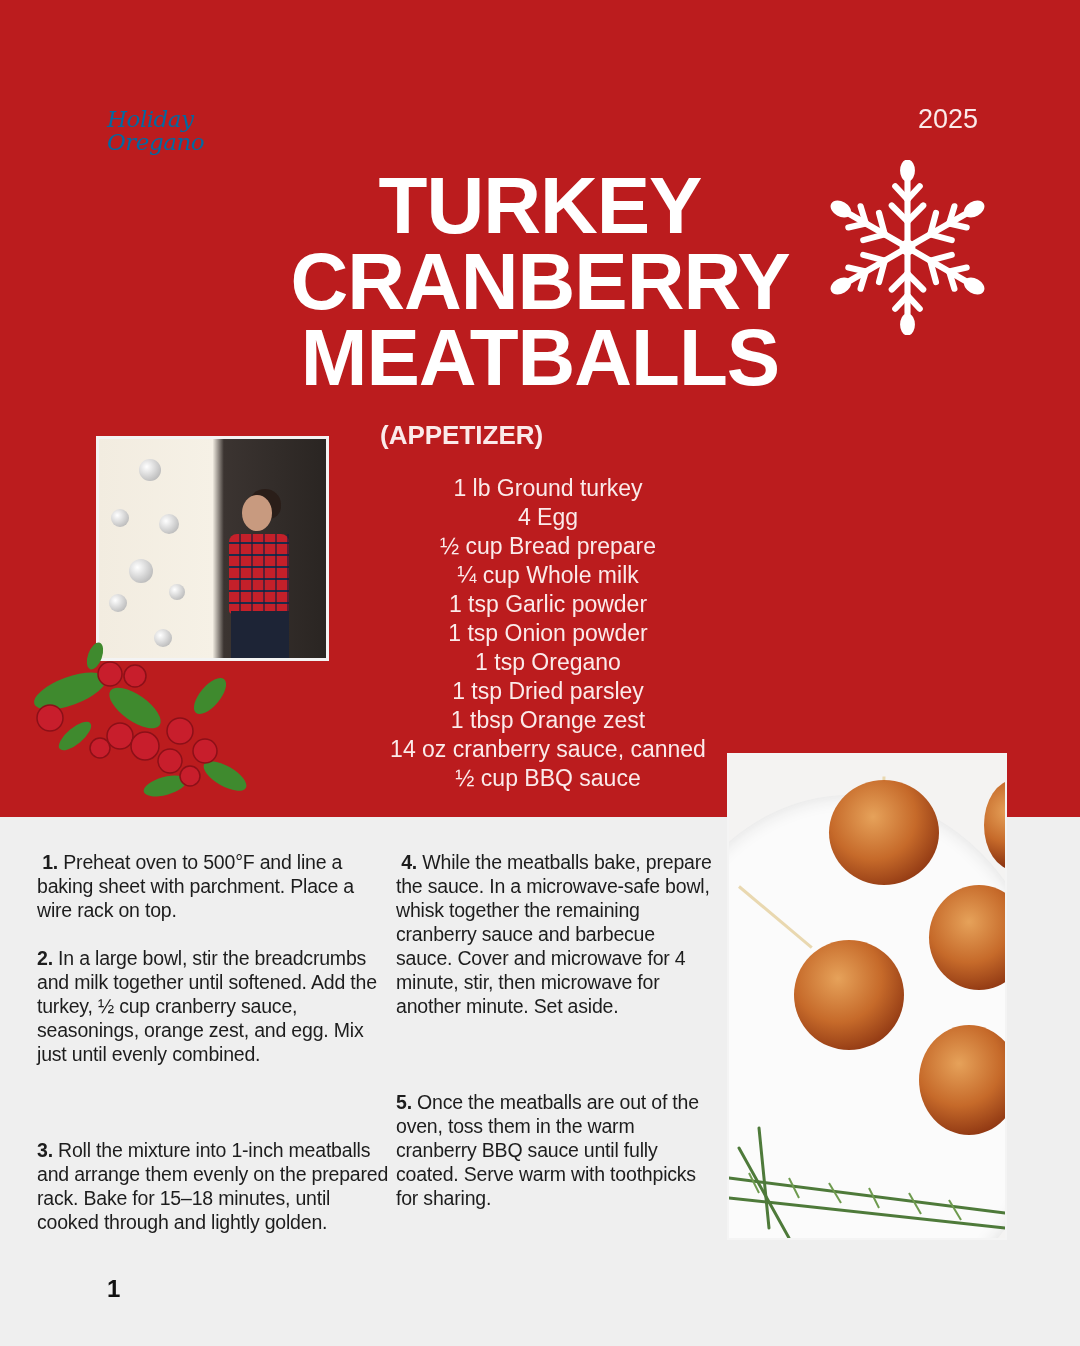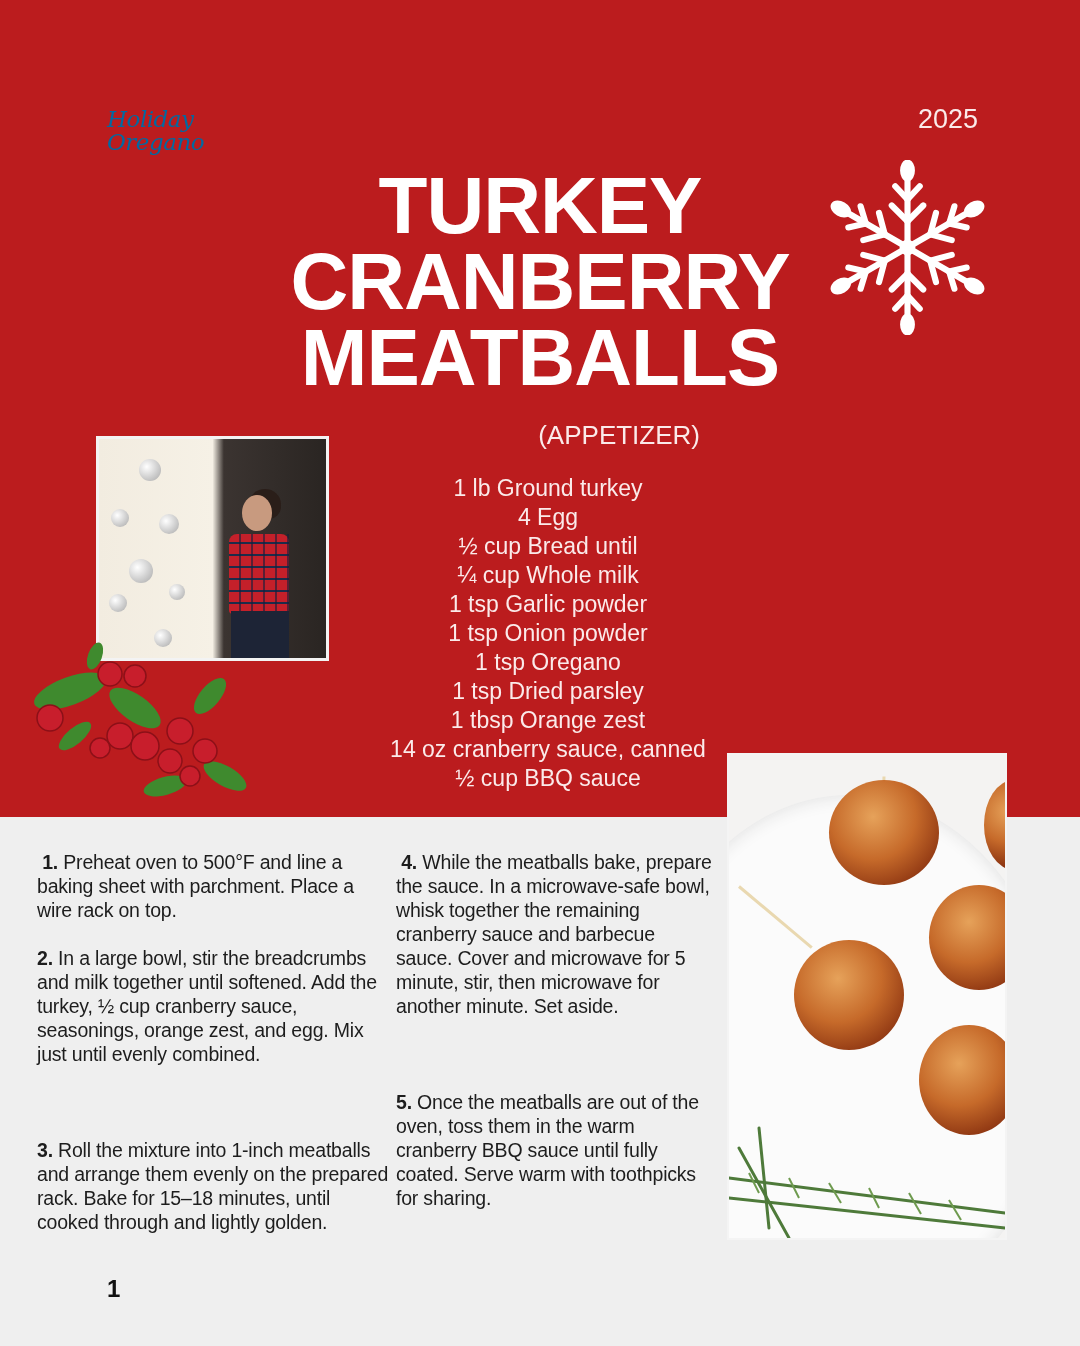--- a/index.html
+++ b/index.html
@@ -24,21 +24,21 @@
   }
   .title {
     position: absolute; left: 230px; width: 620px; top: 168px;
     text-align: center; color: #ffffff; font-weight: bold;
     font-size: 80px; line-height: 76px; letter-spacing: -1px;
   }
   .title div { white-space: nowrap; }
   .snowflake { position: absolute; left: 820px; top: 160px; width: 175px; height: 175px; }
   .subtitle {
     position: absolute; left: 380px; width: 320px; top: 420px;
-    text-align: right; color: #fbeaea; font-weight: normal; font-size: 26px;
+    text-align: left; color: #fbeaea; font-weight: bold; font-size: 26px;
   }
   .ingredients {
     position: absolute; left: 340px; width: 400px; top: 466px;
     text-align: center; color: #fbeaea; font-size: 23px; line-height: 29px;
     list-style: none; margin: 8px; padding: 0;
   }
   .ingredients li { white-space: nowrap; }
   .photo-woman {
     position: absolute; left: 96px; top: 436px; width: 227px; height: 219px;
     border: 3px solid #f3f3f3; overflow: hidden;
@@ -106,21 +106,21 @@
     <use href="#arm" transform="rotate(300)"></use>
   </g>
   <circle cx="0" cy="0" r="9" fill="#ffffff"></circle>
 </svg>
 
 <div class="subtitle">(APPETIZER)</div>
 
 <ul class="ingredients">
   <li>1 lb Ground turkey</li>
   <li>4 Egg</li>
-  <li>½  cup Bread until</li>
+  <li>½  cup Bread prepare</li>
   <li>¼ cup Whole milk</li>
   <li>1 tsp Garlic powder</li>
   <li>1 tsp Onion powder</li>
   <li>1 tsp Oregano</li>
   <li>1 tsp Dried parsley</li>
   <li>1 tbsp Orange zest</li>
   <li>14 oz cranberry sauce, canned</li>
   <li>½ cup BBQ sauce</li>
 </ul>
 
@@ -192,19 +192,19 @@
 <div class="steps step1">
   <p>&nbsp;<b>1.</b> <span>Preheat oven to 500°F and line a baking sheet with parchment. Place a wire rack on top.</span></p>
 </div>
 <div class="steps step2">
   <p><b>2.</b> <span>In a large bowl, stir the breadcrumbs and milk together until softened. Add the turkey, ½ cup cranberry sauce, seasonings, orange zest, and egg. Mix just until evenly combined.</span></p>
 </div>
 <div class="steps step3">
   <p><b>3.</b> <span>Roll the mixture into 1-inch meatballs and arrange them evenly on the prepared rack. Bake for 15–18 minutes, until cooked through and lightly golden.</span></p>
 </div>
 <div class="steps step4">
-  <p>&nbsp;<b>4.</b> <span>While the meatballs bake, prepare the sauce. In a microwave-safe bowl, whisk together the remaining cranberry sauce and barbecue sauce. Cover and microwave for 5 minute, stir, then microwave for another minute. Set aside.</span></p>
+  <p>&nbsp;<b>4.</b> <span>While the meatballs bake, prepare the sauce. In a microwave-safe bowl, whisk together the remaining cranberry sauce and barbecue sauce. Cover and microwave for 4 minute, stir, then microwave for another minute. Set aside.</span></p>
 </div>
 <div class="steps step5">
   <p><b>5.</b> <span>Once the meatballs are out of the oven, toss them in the warm cranberry BBQ sauce until fully coated. Serve warm with toothpicks for sharing.</span></p>
 </div>
 
 <div class="page-number">1</div>
 
 </body></html>

